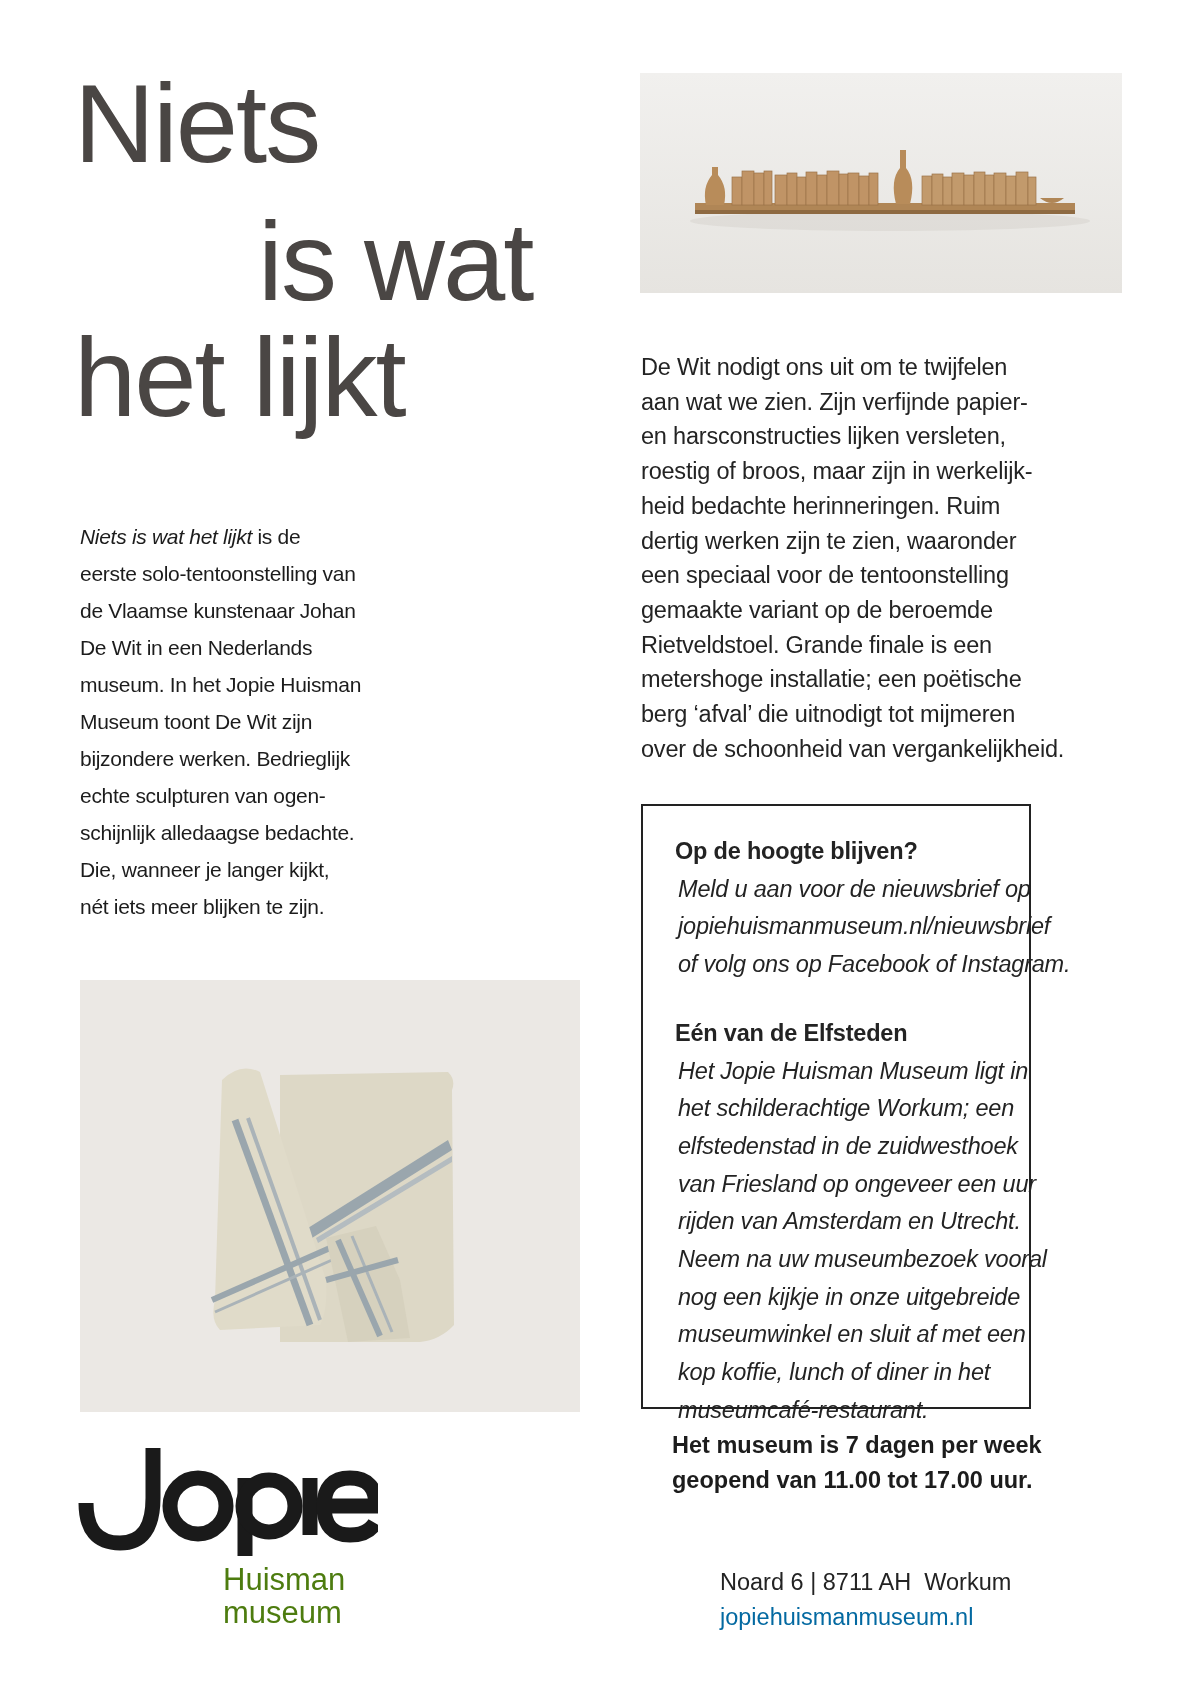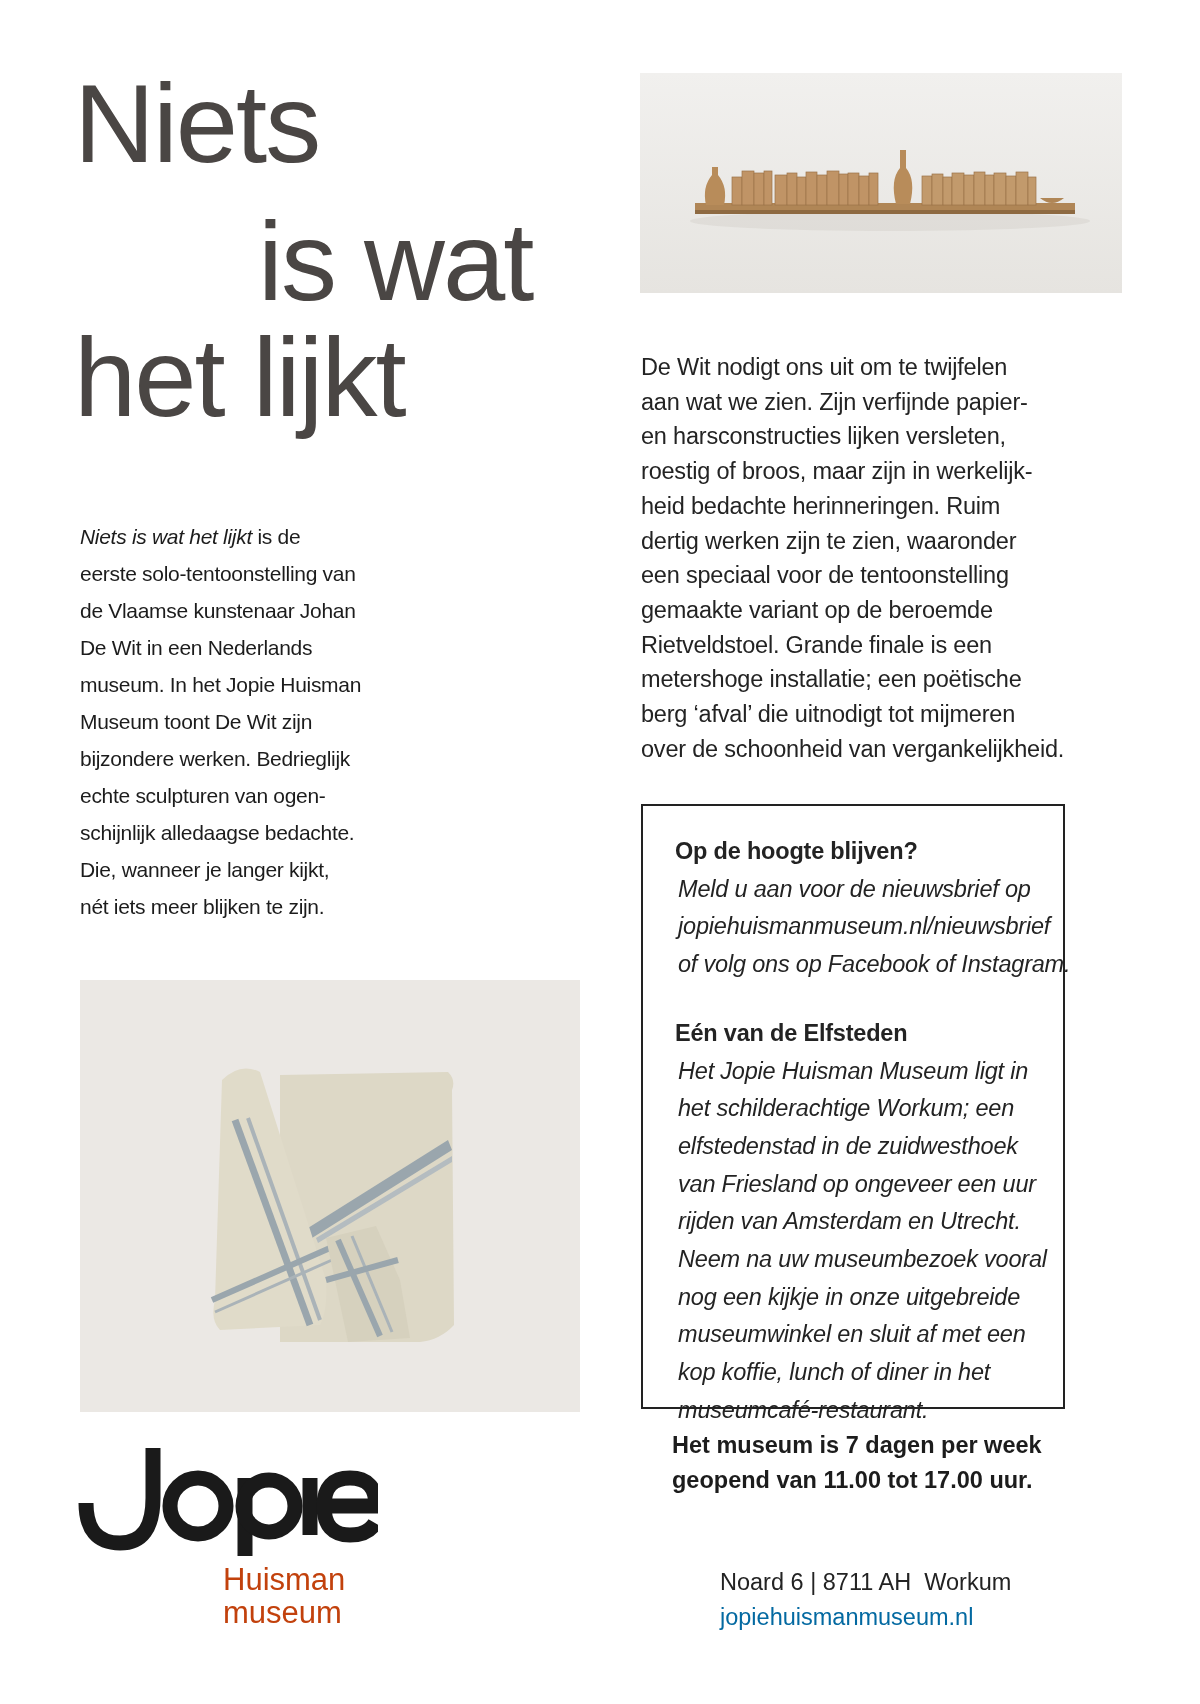--- a/index.html
+++ b/index.html
@@ -4,21 +4,21 @@
 <style>
   html, body { margin:0; padding:0; background:#ffffff; }
   body { width:1200px; height:1704px; position:relative; overflow:hidden;
          font-family:"Liberation Sans", "DejaVu Sans", sans-serif; color:#222; }
   .abs { position:absolute; }
   .title-line { position:absolute; font-family:"Liberation Sans", sans-serif; font-weight:400;
                 color:#4a4644; font-size:112px; line-height:1; letter-spacing:-2px; white-space:nowrap; }
   .intro { left:80px; top:518px; width:520px; font-size:21px; line-height:37px; color:#1c1c1c; letter-spacing:-0.3px; }
   .intro em { font-style:italic; }
   .body-right { left:641px; top:350px; width:520px; font-size:23.5px; line-height:34.7px; color:#232323; letter-spacing:-0.2px; }
-  .box { left:641px; top:804px; width:424px; height:605px; border:2px solid #222; box-sizing:border-box; }
+  .box { left:641px; top:804px; width:390px; height:605px; border:2px solid #222; box-sizing:border-box; }
   .box-inner { position:absolute; left:32px; top:28px; width:450px; font-size:23.5px; line-height:34.7px; color:#232323; letter-spacing:-0.2px; }
   .box h3 { margin:0; font-size:23.5px; font-weight:700; line-height:34.7px; }
   .box p { margin:3px;font-style:italic; }
   .box .section + .section { margin-top:34px; }
   .hours { left:672px; top:1428px; width:460px; font-size:23.5px; line-height:34.7px; font-weight:700; color:#1c1c1c; }
   .address { left:672px; top:1565px; width:460px; font-size:23.5px; line-height:34.7px; color:#232323;margin-left:48px; }
   .address .url { color:#0369a1;text-align:center; }
   .photo { background:#ececea; overflow:hidden; }
 </style>
 </head>
@@ -177,17 +177,17 @@
       <circle cx="120" cy="68" r="28"></circle>
 
       <path d="M167 40 V118"></path>
       <circle cx="191" cy="68" r="26"></circle>
 
       <path d="M232 40 V97"></path>
 
       <path d="M246 68 H298 Q298 40 272 40 Q246 40 246 68 Q246 97 272 97 Q290 97 297 85"></path>
     </g>
   </svg>
-  <div class="abs" style="left:145px; top:125px; font-size:31px; line-height:33px; color:#c2410c;">
+  <div class="abs" style="left:145px; top:125px; font-size:31px; line-height:33px; color:#4d7c0f;">
     <div>Huisman</div>
     <div>museum</div>
   </div>
 </div>
 
 </body></html>

